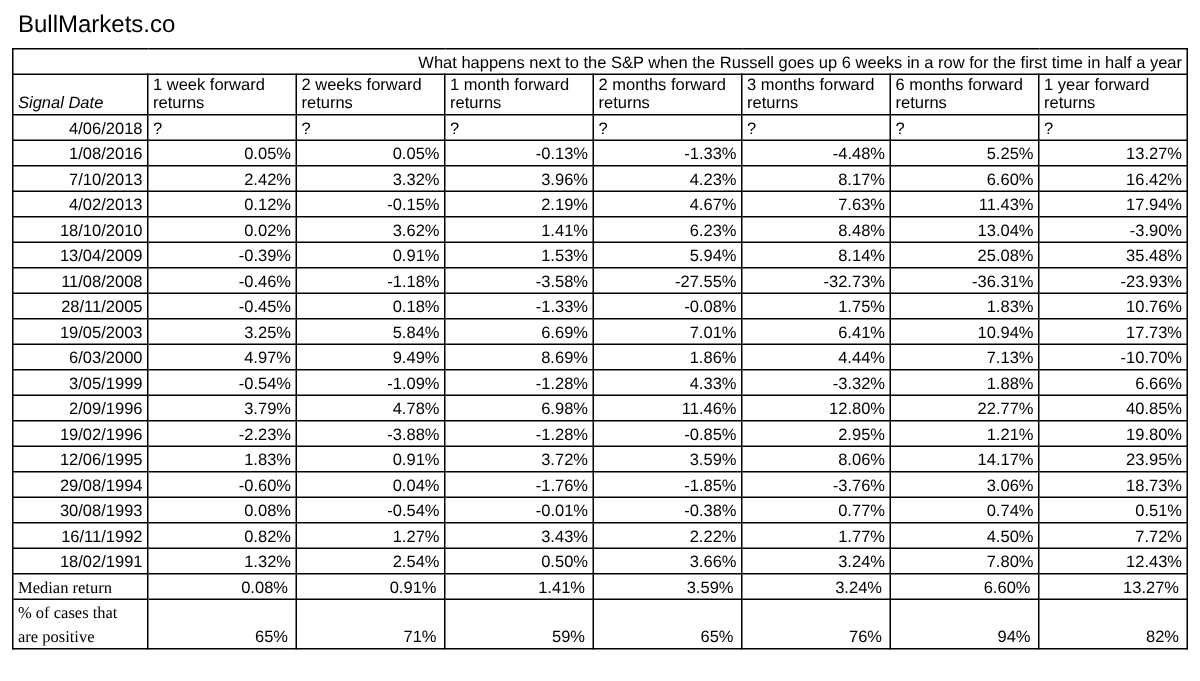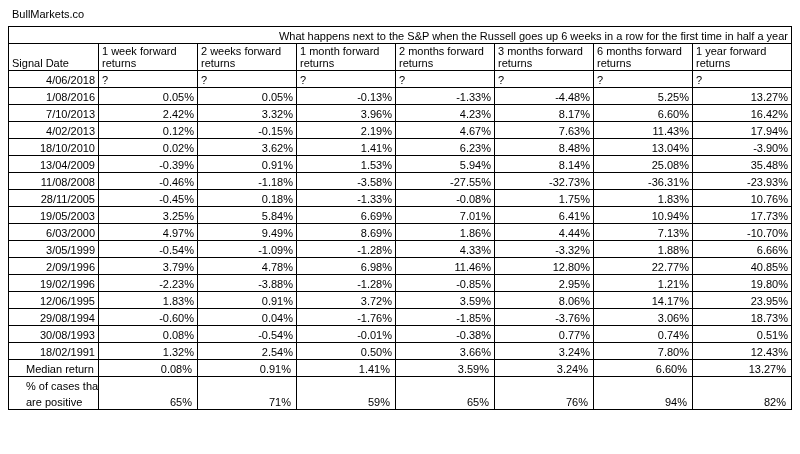--- a/index.html
+++ b/index.html
@@ -16,21 +16,21 @@
     overflow: hidden;
   }
   .page {
     position: relative;
     width: 800px;
     height: 454px;
     box-sizing: border-box;
     padding: 6px 8px 0 8px;
   }
   .brand {
-    font-size: 11px;
+    font-size: 16px;
     color: #000;
     padding: 2px 0 6px 4px;
   }
   table.sheet {
     border-collapse: collapse;
     width: 784px;
     table-layout: fixed;
   }
   table.sheet td, table.sheet th {
     border: 1px solid #000000;
@@ -52,20 +52,21 @@
   .hdr td {
     vertical-align: top;
     font-size: 11px;
     line-height: 12px;
     padding-top: 2px;
     height: 30px;
   }
   .hdr td.signal {
     vertical-align: bottom;
     padding-bottom: 1px;
+    font-style: italic;
   }
   td.date {
     text-align: right;
     padding-right: 4px;
     white-space: nowrap;
   }
   td.num {
     text-align: right;
     padding-right: 5px;
     white-space: nowrap;
@@ -76,23 +77,24 @@
   }
   .pos { background: #c6e0b4; }
   .neg { background: #f4a98f; margin-left: 22px; }
   .plain { background: #ffffff; }
   .summary td {
     background: #ffff00;
     height: 16px;
   }
   .summary td.lbl {
     text-align: left;
-    padding-left: 17px;
+    padding-left: 3px;
     white-space: nowrap;
     overflow: hidden;
+    font-family: Liberation Serif, serif;
   }
   .summary td.num { text-align: right; padding-right: 5px; }
   .nb-top { border-top: none !important; }
   .nb-bottom { border-bottom: none !important; }
 </style>
 </head>
 <body>
 
 <div class="page">
 
@@ -278,20 +280,30 @@
           <td class="date plain">30/08/1993</td>
           <td class="num pos">0.08%</td>
           <td class="num neg">-0.54%</td>
           <td class="num neg">-0.01%</td>
           <td class="num neg">-0.38%</td>
           <td class="num pos">0.77%</td>
           <td class="num pos">0.74%</td>
           <td class="num pos">0.51%</td>
         </tr>
         <tr>
+          <td class="date plain">16/11/1992</td>
+          <td class="num pos">0.82%</td>
+          <td class="num pos">1.27%</td>
+          <td class="num pos">3.43%</td>
+          <td class="num pos">2.22%</td>
+          <td class="num pos">1.77%</td>
+          <td class="num pos">4.50%</td>
+          <td class="num pos">7.72%</td>
+        </tr>
+        <tr>
           <td class="date plain">18/02/1991</td>
           <td class="num pos">1.32%</td>
           <td class="num pos">2.54%</td>
           <td class="num pos">0.50%</td>
           <td class="num pos">3.66%</td>
           <td class="num pos">3.24%</td>
           <td class="num pos">7.80%</td>
           <td class="num pos">12.43%</td>
         </tr>
         <tr class="summary">

